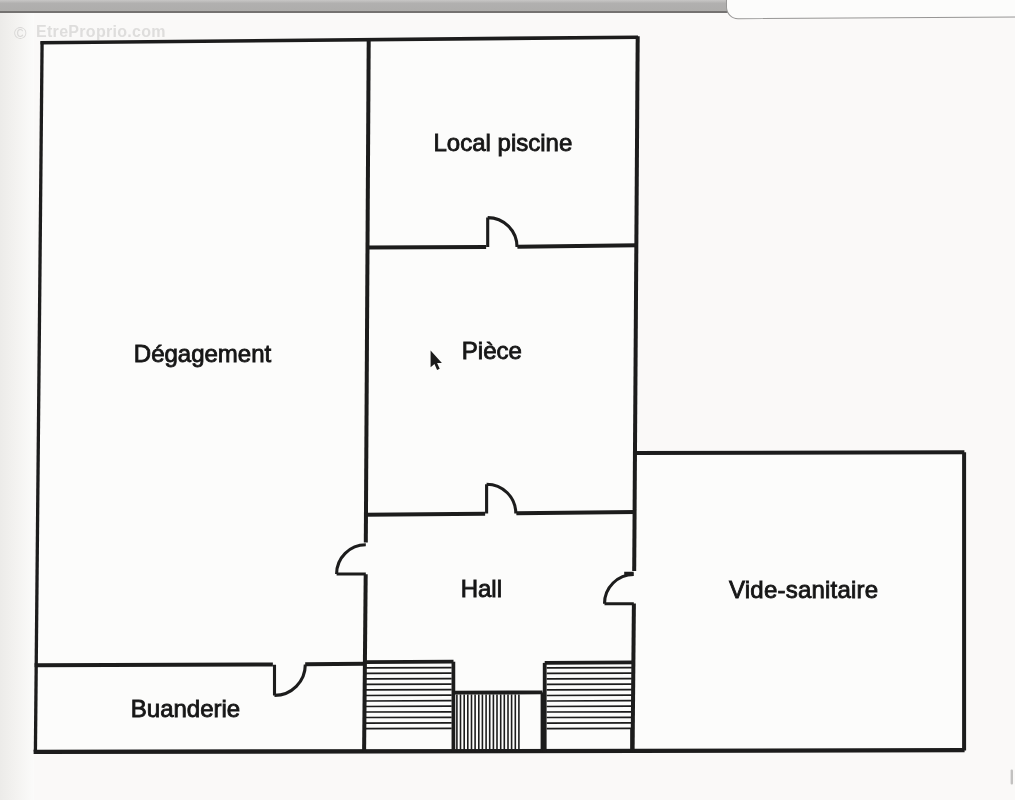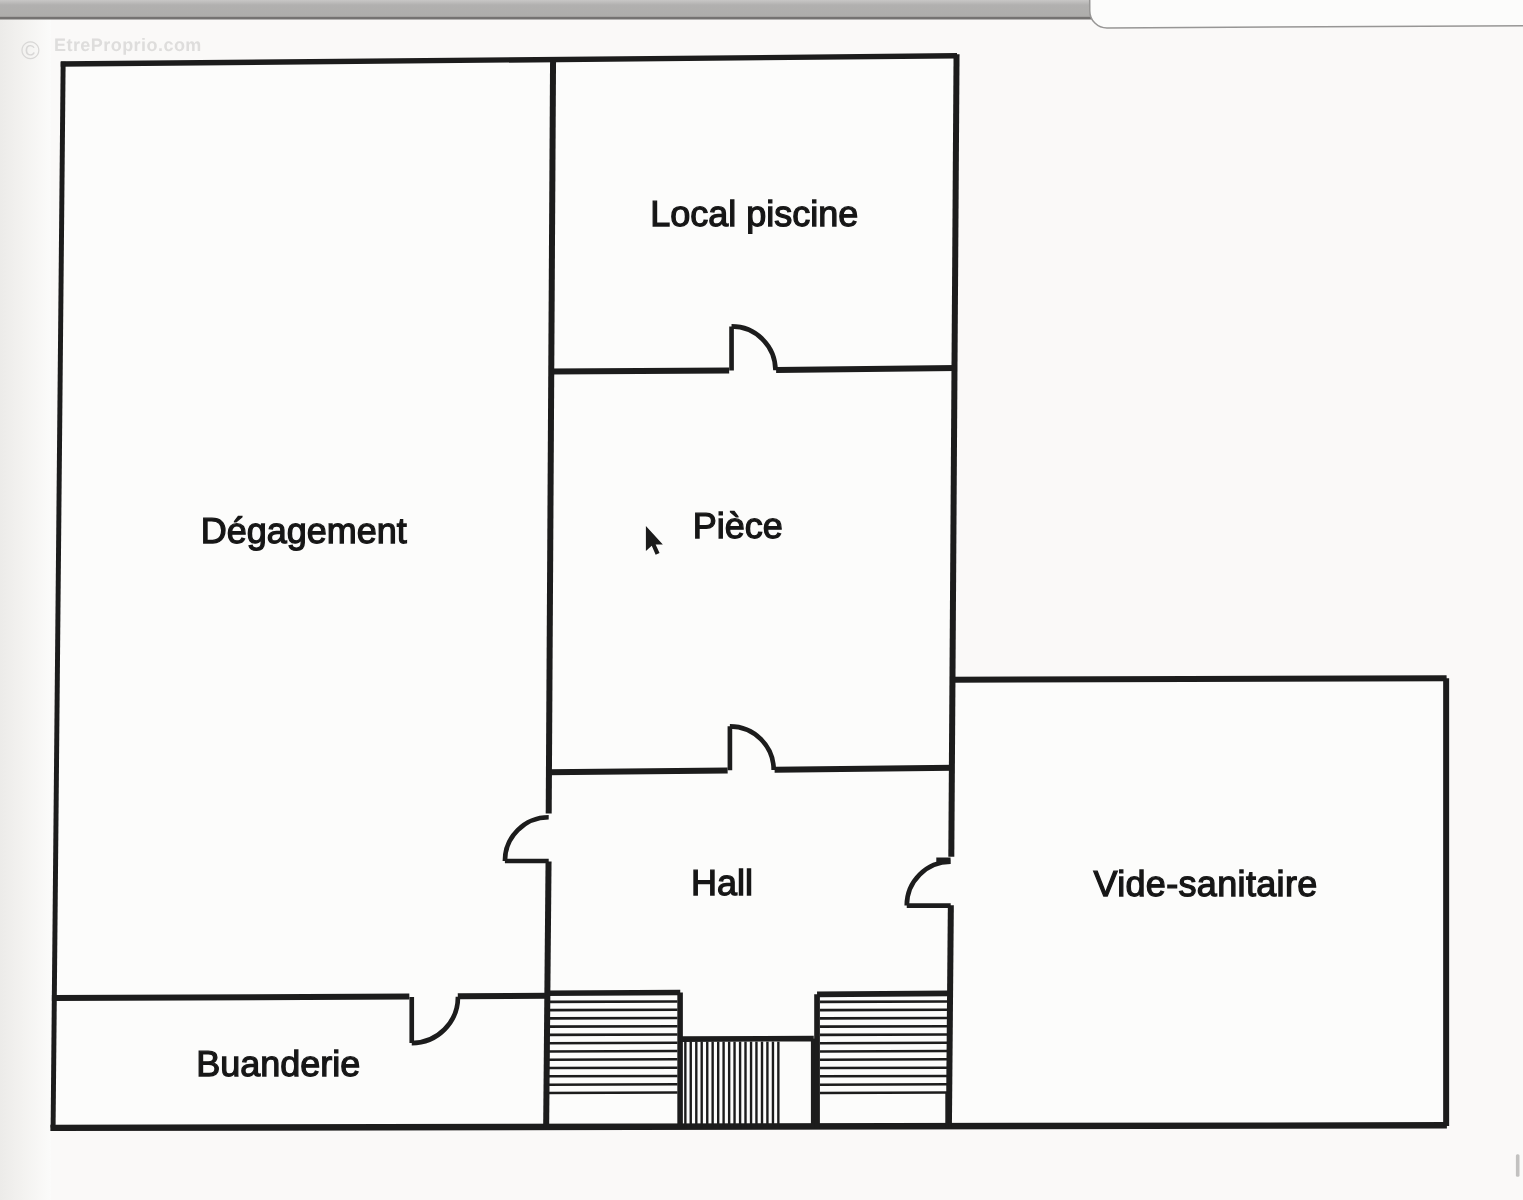--- a/index.html
+++ b/index.html
@@ -17,21 +17,21 @@
   <div style="position:absolute;left:0;top:0;width:737px;height:11px;
        background:linear-gradient(180deg,#c8c7c6 0%,#b1b0af 30%,#aeadab 100%);
        border-bottom:2px solid #747271;"></div>
 
   <div style="position:absolute;left:726px;top:-9px;width:300px;height:21.5px;
        background:#fcfcfb;border:1.6px solid #979695;
        border-bottom-left-radius:12px;transform:rotate(-0.33deg);transform-origin:740px 12px;"></div>
 
   <div style="position:absolute;left:14px;top:24px;color:#d8d7d6;font-size:17px;">©</div>
 
-  <div style="position:absolute;left:36px;top:23px;color:#dedddc;font-size:12px;
+  <div style="position:absolute;left:36px;top:23px;color:#dedddc;font-size:16px;
        letter-spacing:0.3px;font-weight:bold;">EtreProprio.com</div>
 
   <svg width="1015" height="800" viewBox="0 0 1015 800" style="position:absolute;left:0;top:0;" fill="none" stroke="#1c1c1c" stroke-linecap="butt">
 
     <g fill="#fcfcfb" stroke="none">
       <polygon points="42,42 638,37 633,752 35.5,751.5"></polygon>
       <rect x="634" y="452.5" width="330" height="298"></rect>
     </g>
 
     <path d="M40.5,42.7 L638,37.2" stroke-width="3.6"></path>

